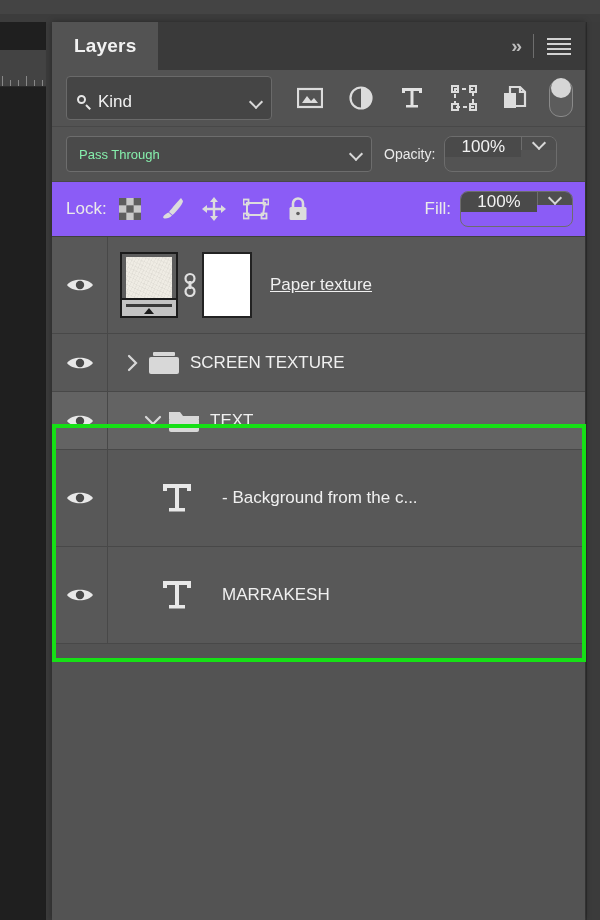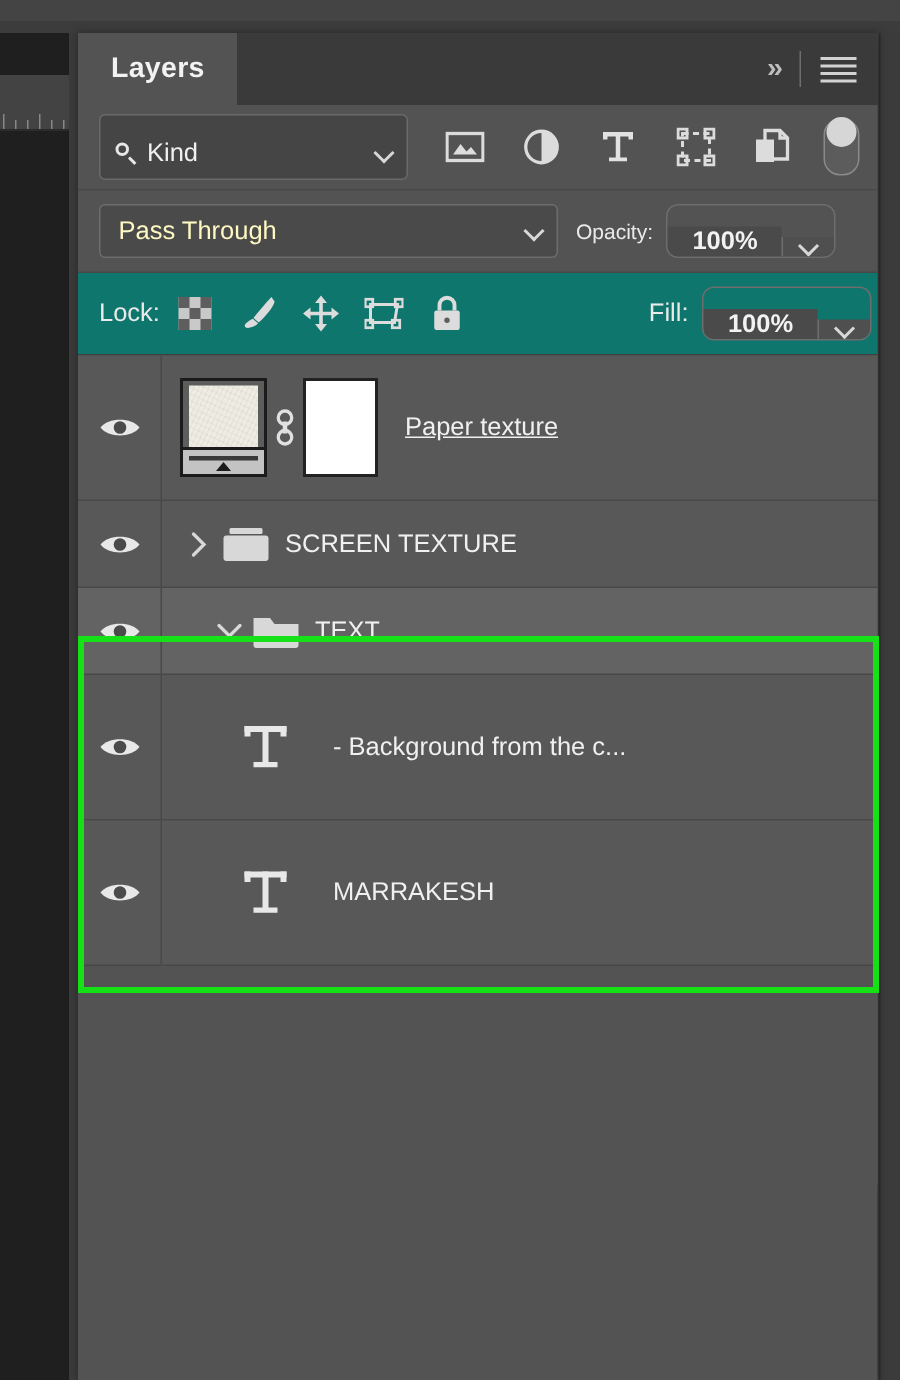--- a/index.html
+++ b/index.html
@@ -234,38 +234,37 @@
     background: #4a4a4a;
     border: 1px solid #6d6d6d;
     border-radius: 4px;
     display: flex;
     align-items: center;
     padding: 0 8px 0 12px;
     cursor: pointer;
   }
   #blend-label {
     flex: 1;
-    color: #fef9c3;
-    font-size: 17px;
+    color: #86efac;
+    font-size: 13px;
   }
   #opacity-label {
     color: #eaeaea;
     font-size: 14px;
     margin-left: 12px;
     margin-right: 9px;
     white-space: nowrap;
   }
   .num-group {
     display: flex;
-    align-items: flex-end;
+    align-items: flex-start;
     height: 34px;
     border: 1px solid #6d6d6d;
     border-radius: 8px;
     overflow: hidden;
-    font-weight: bold;
   }
   .num-field {
     width: 76px;
     background: #4a4a4a;
     display: flex;
     align-items: center;
     justify-content: center;
     color: #f2f2f2;
     font-size: 17px;
     cursor: text;
@@ -276,25 +275,25 @@
     border-left: 1px solid #6d6d6d;
     display: flex;
     align-items: center;
     justify-content: center;
     cursor: pointer;
   }
 
   
   #lock-row {
     height: 54px;
-    background: #0f766e;
+    background: #8b5cf6;
     border-bottom: 1px solid #3f3f3f;
     display: flex;
     align-items: center;
-    padding: 0 4px 0 14px;
+    padding: 0 12px 0 14px;
   }
   #lock-label {
     color: #eaeaea;
     font-size: 17px;
     margin-right: 8px;
   }
   #lock-icons {
     display: flex;
     align-items: center;
     gap: 12px;

